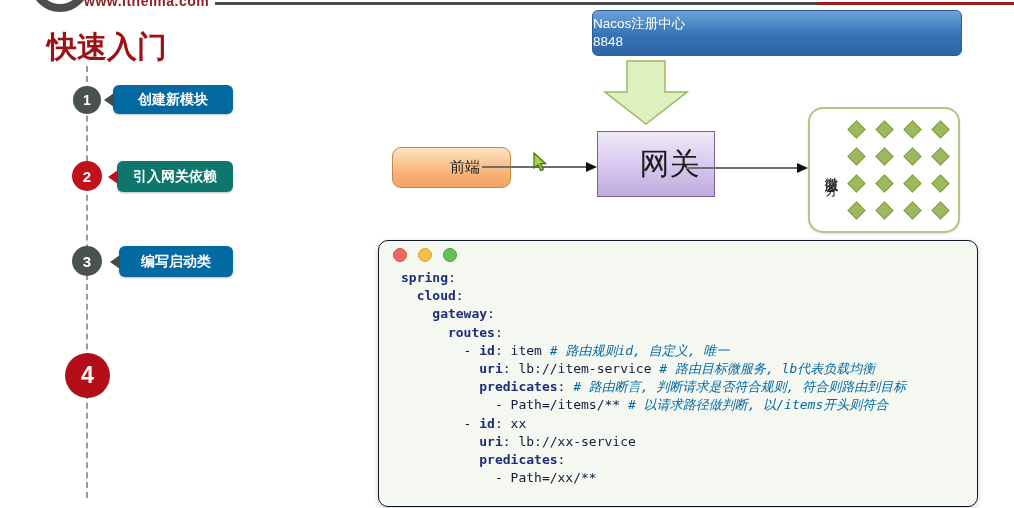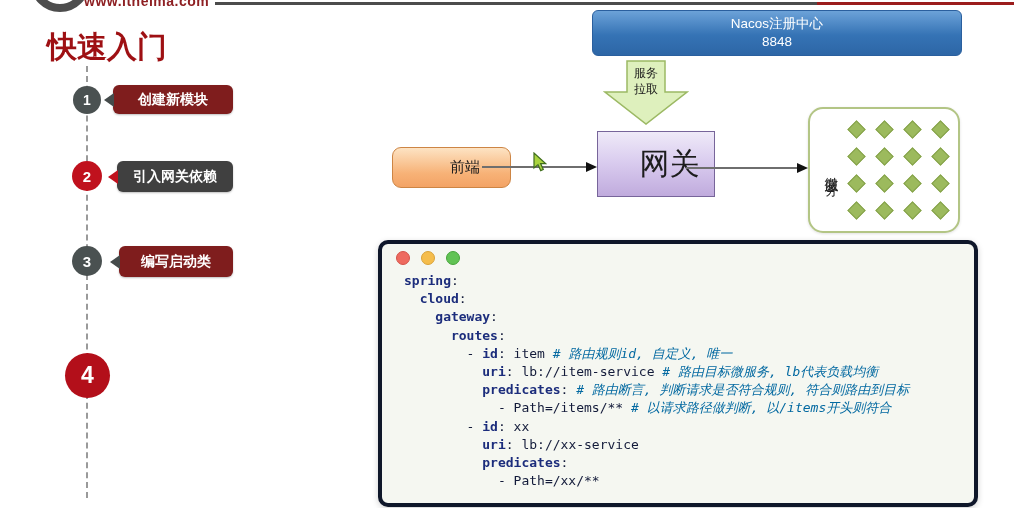--- a/index.html
+++ b/index.html
@@ -21,40 +21,40 @@
 
   .step-circle{position:absolute;border-radius:50%;color:#fff;font-weight:bold;
                display:flex;align-items:center;justify-content:center;z-index:2;}
   .bubble{position:absolute;border-radius:6px;color:#fff;font-weight:bold;
           display:flex;align-items:center;justify-content:center;z-index:2;
           box-shadow:0 1px 2px rgba(0,0,0,.25);}
   .tail{position:absolute;left:-9px;top:50%;transform:translateY(-50%);width:0;height:0;
         border:7px solid transparent;border-left:0;}
   .c-gray{background:#4a5151;}
   .c-red{background:#c0111d;}
-  .b-gray{background:#7f1d1d;}
-  .b-red{background:#404040;}
+  .b-gray{background:#0369a1;}
+  .b-red{background:#0f766e;}
   .t-gray{border-right:10px solid #454b4b;}
   .t-red{border-right:10px solid #c0111d;}
 
   .s1-circle{left:73px;top:86px;width:28px;height:28px;font-size:14px;}
   .s1-bubble{left:113px;top:85px;width:120px;height:29px;font-size:14px;}
   .s2-circle{left:72px;top:161px;width:30px;height:30px;font-size:15px;}
   .s2-bubble{left:117px;top:161px;width:116px;height:31px;font-size:14px;}
   .s3-circle{left:72px;top:246px;width:30px;height:30px;font-size:15px;}
   .s3-bubble{left:119px;top:246px;width:114px;height:31px;font-size:14px;}
   .s4-circle{left:65px;top:353px;width:45px;height:45px;font-size:23px;background:#b30f1a;}
   .s4-bubble{left:124px;top:349px;width:192px;height:52px;font-size:22px;border-radius:10px;background:#b30f1a;}
   .s4-bubble .tail{border:10px solid transparent;border-left:0;border-right:14px solid #b30f1a;left:-13px;}
 
   
   .nacos{position:absolute;left:592px;top:10px;width:368px;height:44px;border-radius:6px;
          background:linear-gradient(180deg,#6ca2d8 0%,#3573b5 55%,#2d66a6 100%);
          border:1px solid #2a5f9e;color:#fff;display:flex;flex-direction:column;
-         align-items:center;justify-content:center;font-size:13.5px;line-height:1.35;}
+         align-items:flex-start;justify-content:center;font-size:13.5px;line-height:1.35;}
   .block-arrow{position:absolute;}
   .block-arrow .lbl{position:absolute;left:0;right:0;text-align:center;font-size:12px;
                     line-height:1.3;color:#1c1c1c;}
   .block-arrow .lbl span{display:inline-block;width:2.15em;text-align:center;}
   .node{position:absolute;display:flex;align-items:center;justify-content:center;color:#1d1d1d;padding-left:27px;}
   .frontend{left:392px;top:147px;width:90px;height:39px;border-radius:9px;font-size:15px;
             background:linear-gradient(180deg,#fde3c3 0%,#f7b277 65%,#f3a365 100%);
             border:1.5px solid #cd8544;}
   .gateway{left:597px;top:131px;width:89px;height:64px;font-size:30px;
            background:linear-gradient(180deg,#efeaf8 0%,#d8caee 50%,#c0abdd 100%);
@@ -65,21 +65,21 @@
                writing-mode:vertical-lr;text-orientation:upright;font-size:14px;color:#222;
                letter-spacing:3px;}
   .diamond-grid{position:absolute;left:32px;top:7px;width:112px;height:108px;display:grid;
                 grid-template-columns:repeat(4,1fr);grid-template-rows:repeat(4,1fr);
                 place-items:center;}
   .diamond{width:11px;height:11px;background:#9cba5d;border:1px solid #85a24a;transform:rotate(45deg);}
   .conn{position:absolute;}
 
   
   .code-window{position:absolute;left:378px;top:240px;width:600px;height:267px;background:#f5f7f1;
-               border:4px solid #0f172a;border-radius:10px;box-shadow:0 2px 6px rgba(0,0,0,.18);
+               border:1px solid #0f172a;border-radius:10px;box-shadow:0 2px 6px rgba(0,0,0,.18);
                box-sizing:border-box;}
   .traffic{position:absolute;left:14px;top:7px;display:flex;gap:11px;}
   .dot{width:12px;height:12px;border-radius:50%;display:inline-block;}
   .dot.r{background:#ee6a5f;border:1px solid #d4544a;}
   .dot.y{background:#f5bd4b;border:1px solid #d9a339;}
   .dot.g{background:#61c354;border:1px solid #47a53b;}
   .code{position:absolute;left:0;top:24px;right:0;bottom:0;margin:0;padding:4px 0 0 22px;
         font-family:"DejaVu Sans Mono",monospace;font-size:13px;line-height:18.2px;overflow:hidden;}
   .code-line{white-space:pre;}
   .tok-k{color:#1c2d7c;font-weight:bold;}
@@ -121,21 +121,20 @@
 
   <div class="nacos">
     <div>Nacos注册中心</div>
     <div>8848</div>
   </div>
 
   <div class="block-arrow" style="left:603px;top:60px;width:86px;height:66px;">
     <svg width="86" height="66" viewBox="0 0 86 66">
       <polygon points="24,1 62,1 62,32 84,32 43,64 2,32 24,32" fill="#def0bd" stroke="#9cb964" stroke-width="1.5"></polygon>
     </svg>
-    <div class="lbl" style="top:6px;"><span>服务拉取</span></div>
   </div>
 
 
   <div class="node frontend">
     <span>前端</span>
   </div>
 
   <div class="node gateway">
     <span>网关</span>
   </div>

